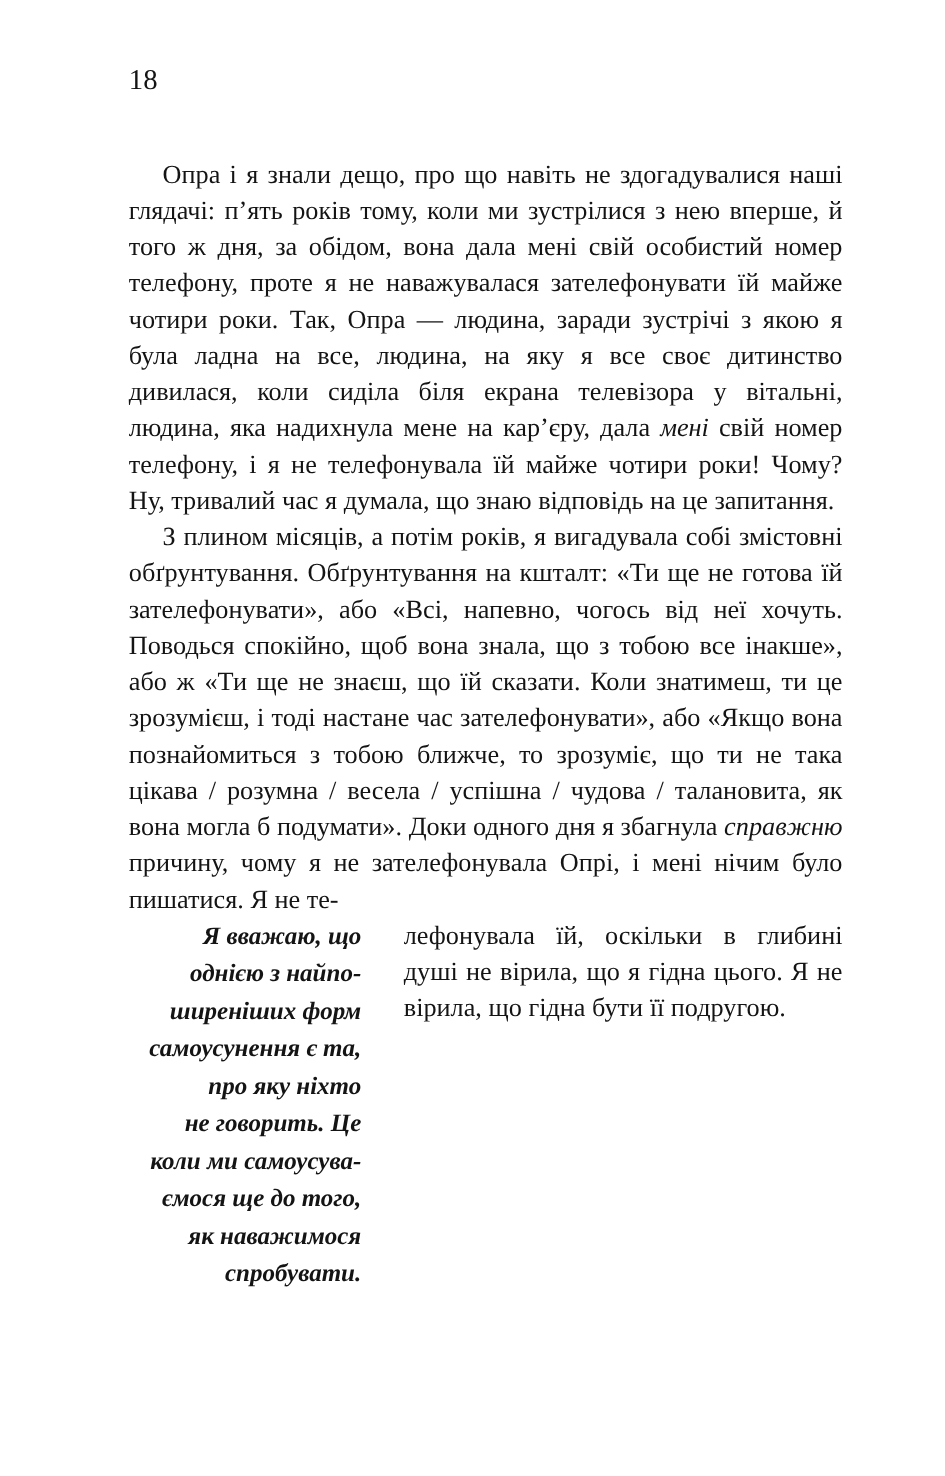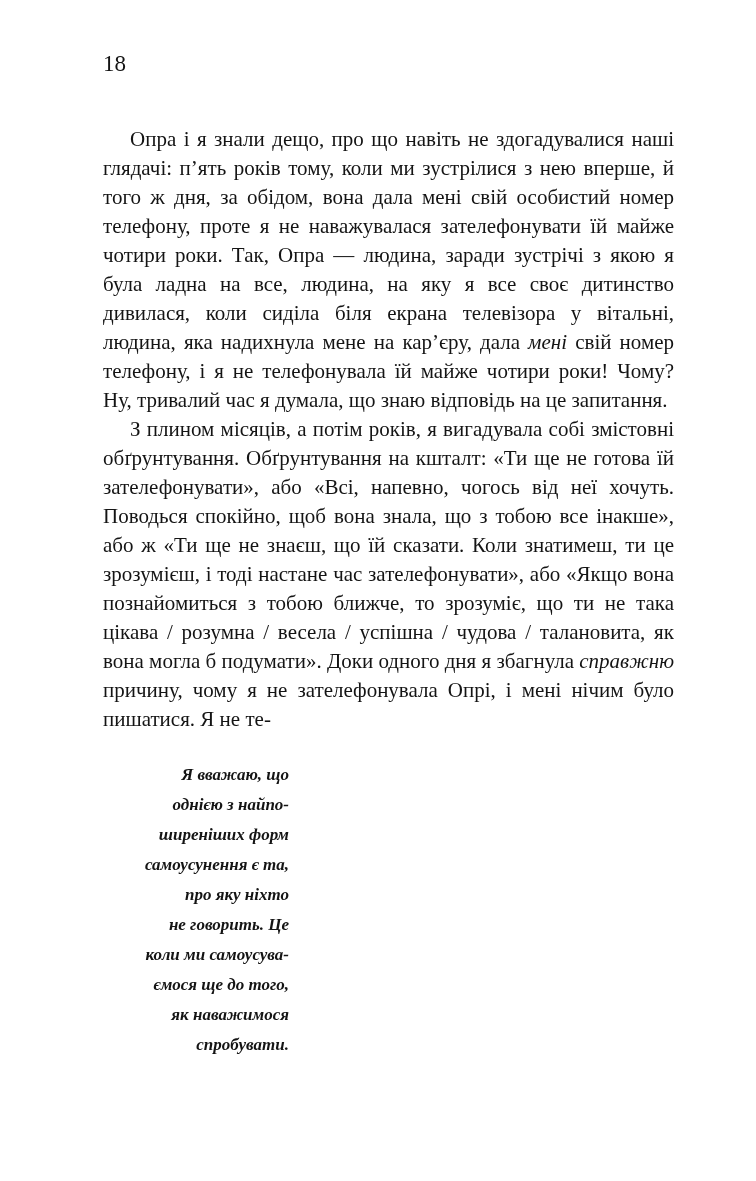--- a/index.html
+++ b/index.html
@@ -41,25 +41,24 @@
   .body-text p { margin: 0; }
   .indent { text-indent: 27px; }
   em { }
   .split {
     display: flex;
     align-items: flex-start;
   }
   .pull-quote {
     flex: 0 0 200px;
     width: 200px;
-    margin-top: 26px;
     margin-left: -14px;
     font-weight: bold;
     font-style: italic;
-    font-size: 17px;
+    font-size: 20px;
     line-height: 30px;
     text-align: right;
     white-space: pre-line;
   }
   .right-col {
     flex: 1 1 auto;
     margin-left: 34px;
     min-width: 0;
   }
 </style>
@@ -83,18 +82,19 @@
 однією з найпо-
 ширеніших форм
 самоусунення є та,
 про яку ніхто
 не говорить. Це
 коли ми самоусува-
 ємося ще до того,
 як наважимося
 спробувати.</aside>
       <div class="right-col">
+        <p>лефонувала їй, оскільки в глибині душі не вірила, що я гідна цього. Я не вірила, що гідна бути її подругою.</p>
       </div>
     </div>
 
   </main>
 
 </div>
 
 </body></html>

